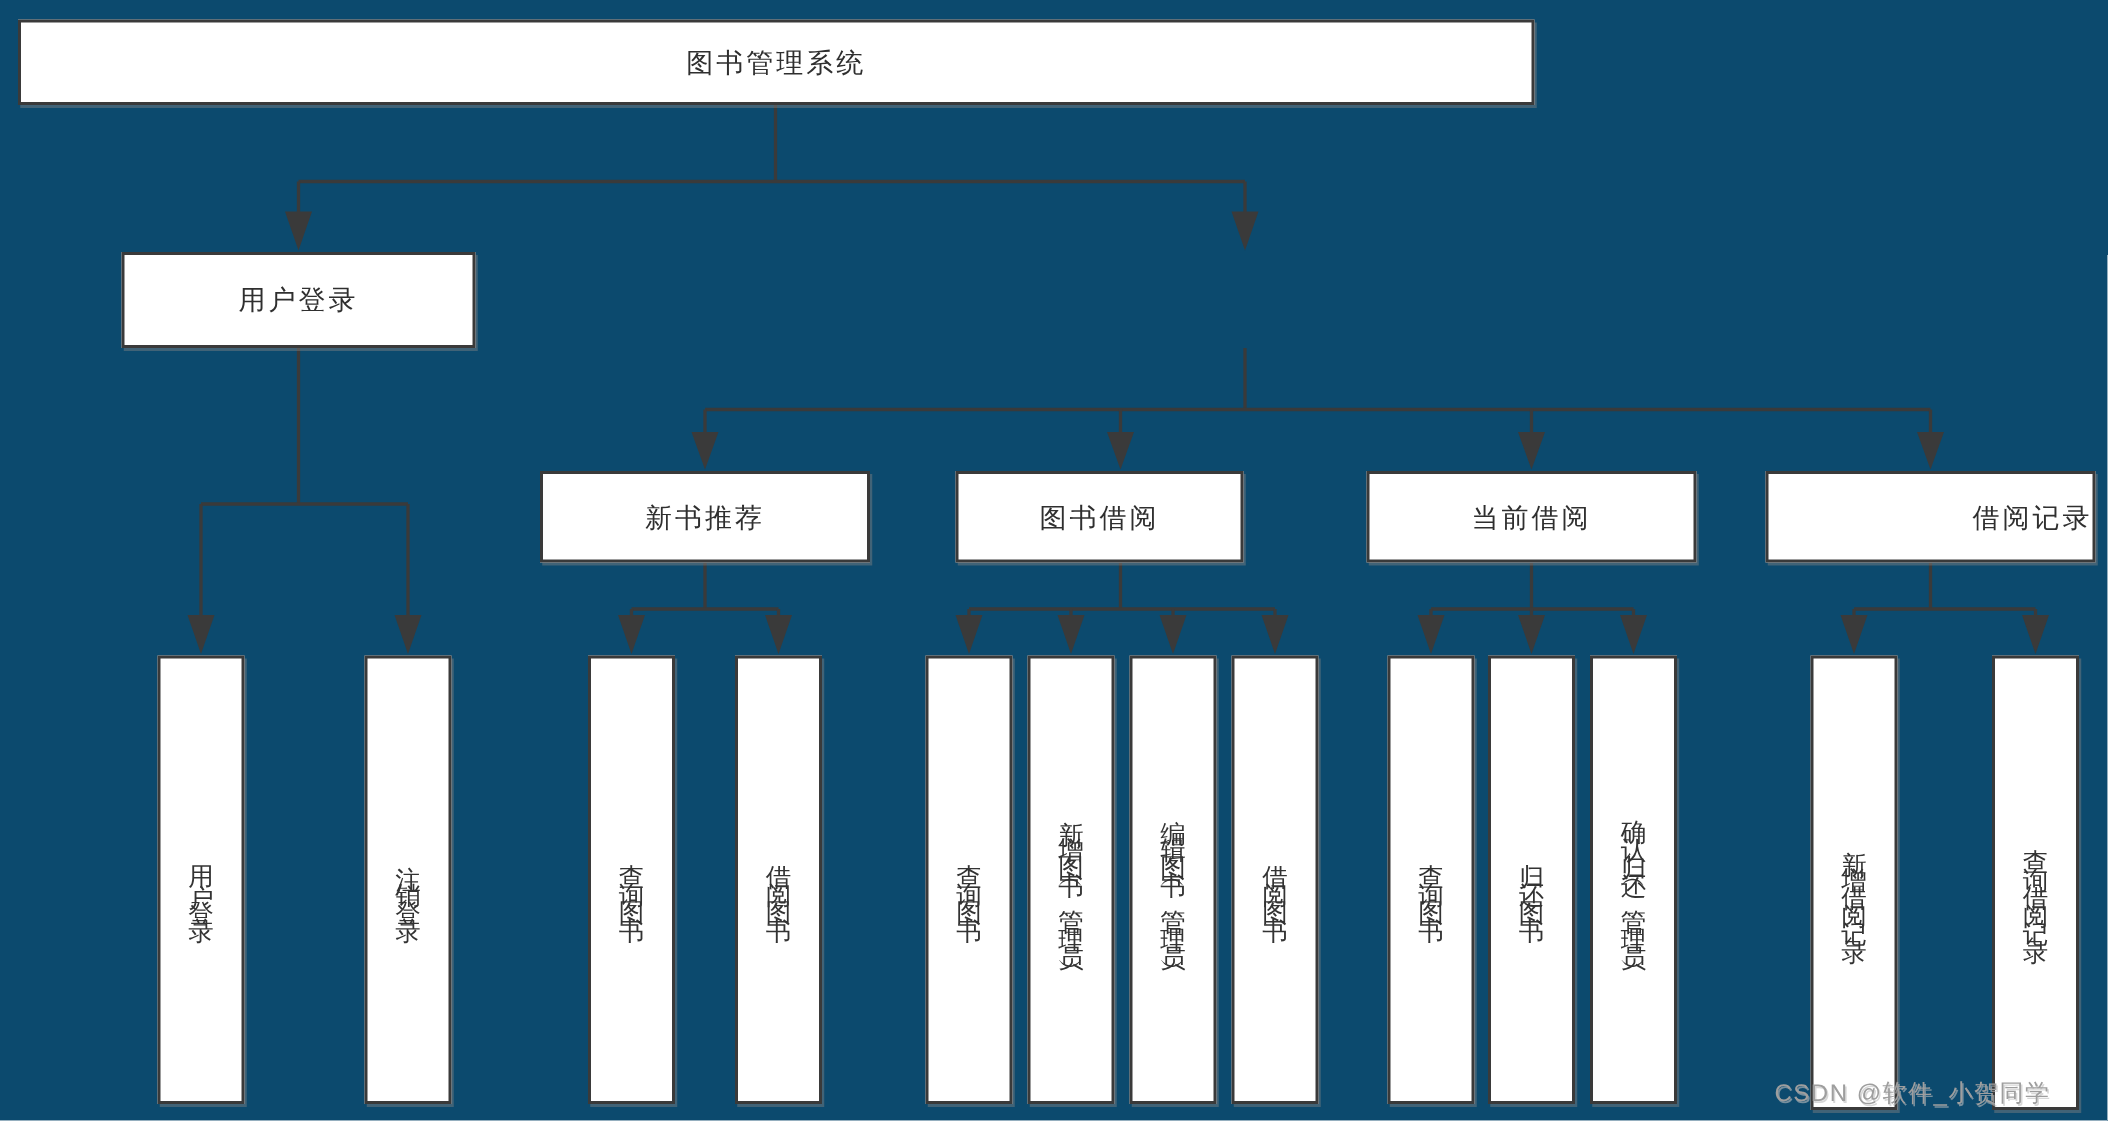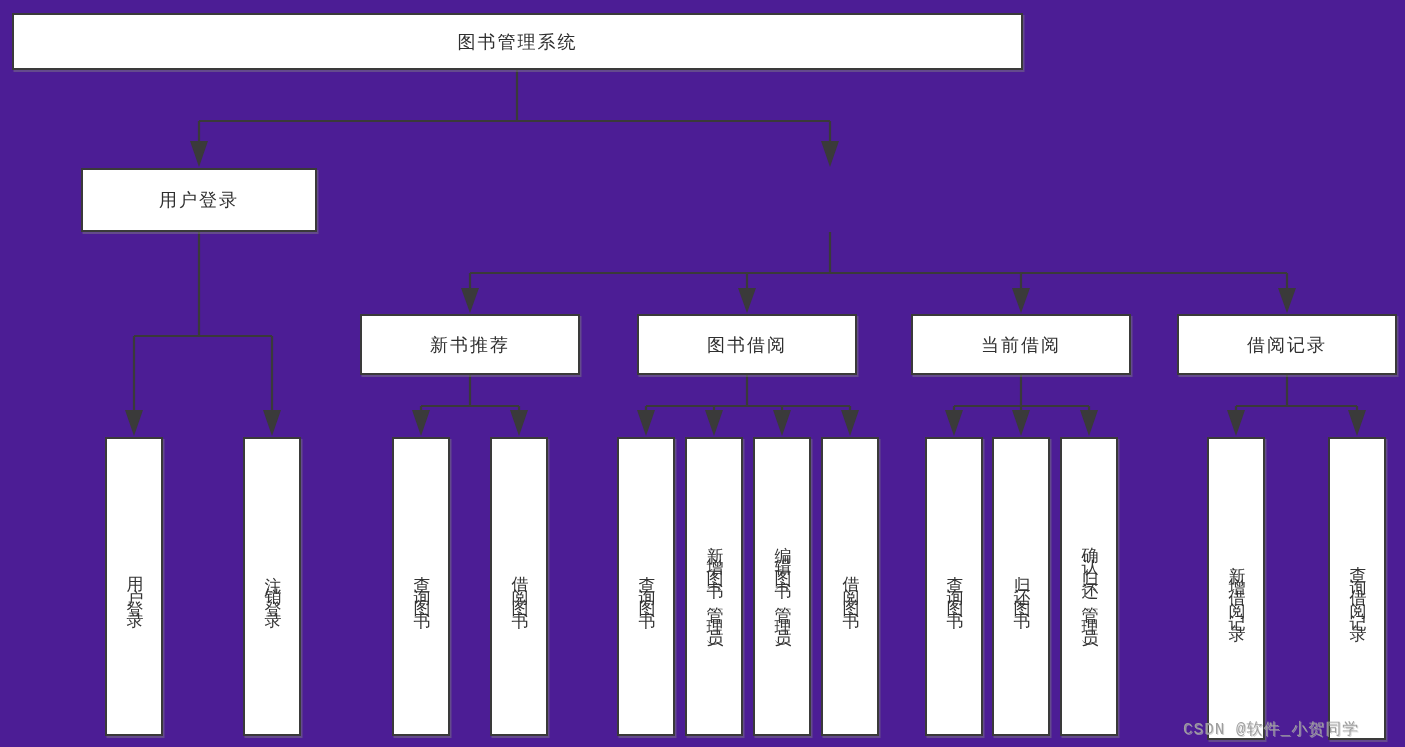--- a/index.html
+++ b/index.html
@@ -1,21 +1,21 @@
 <!DOCTYPE html>
 <html><head>
 <meta charset="utf-8">
 <style>
   html,body{margin:0;padding:0;background:#ffffff;}
   #canvas{
     position:relative;
     width:1405px;height:747px;
-    background:#4c1d95;
+    background:#0c4a6e;
     overflow:hidden;
-    font-family:Liberation Mono, monospace;
+    font-family:Liberation Sans, sans-serif;
   }
   #connectors{position:absolute;left:0;top:0;width:1405px;height:747px;}
   #connectors path{stroke:#3a3a3a;stroke-width:2.2;fill:none;}
   #connectors polygon{fill:#3a3a3a;stroke:none;}
   .hbox{
     position:absolute;
     background:#ffffff;
     border:2.5px solid #3a3a3a;
     box-shadow:1.5px 2px 0 rgba(130,130,130,.45);
     display:flex;align-items:center;justify-content:center;
@@ -123,27 +123,27 @@
     <span>图书管理系统</span>
   </div>
 
   <div class="hbox" style="left:81px;top:168px;width:236px;height:64px;">
     <span>用户登录</span>
   </div>
 
   <div class="hbox" style="left:360px;top:314px;width:220px;height:61px;">
     <span>新书推荐</span>
   </div>
-  <div class="hbox" style="left:637px;top:314px;width:220px;height:61px;">
+  <div class="hbox" style="left:637px;top:314px;width:192px;height:61px;">
     <span>图书借阅</span>
   </div>
   <div class="hbox" style="left:911px;top:314px;width:220px;height:61px;">
     <span>当前借阅</span>
   </div>
-  <div class="hbox" style="left:1177px;top:314px;width:220px;height:61px;">
+  <div class="hbox" style="left:1177px;top:314px;width:220px;height:61px;justify-content:flex-end;">
     <span>借阅记录</span>
   </div>
 
   <div class="leaf" style="left:105px;">
     <span class="vtext">用户登录</span>
   </div>
   <div class="leaf" style="left:243px;">
     <span class="vtext">注销登录</span>
   </div>
 

